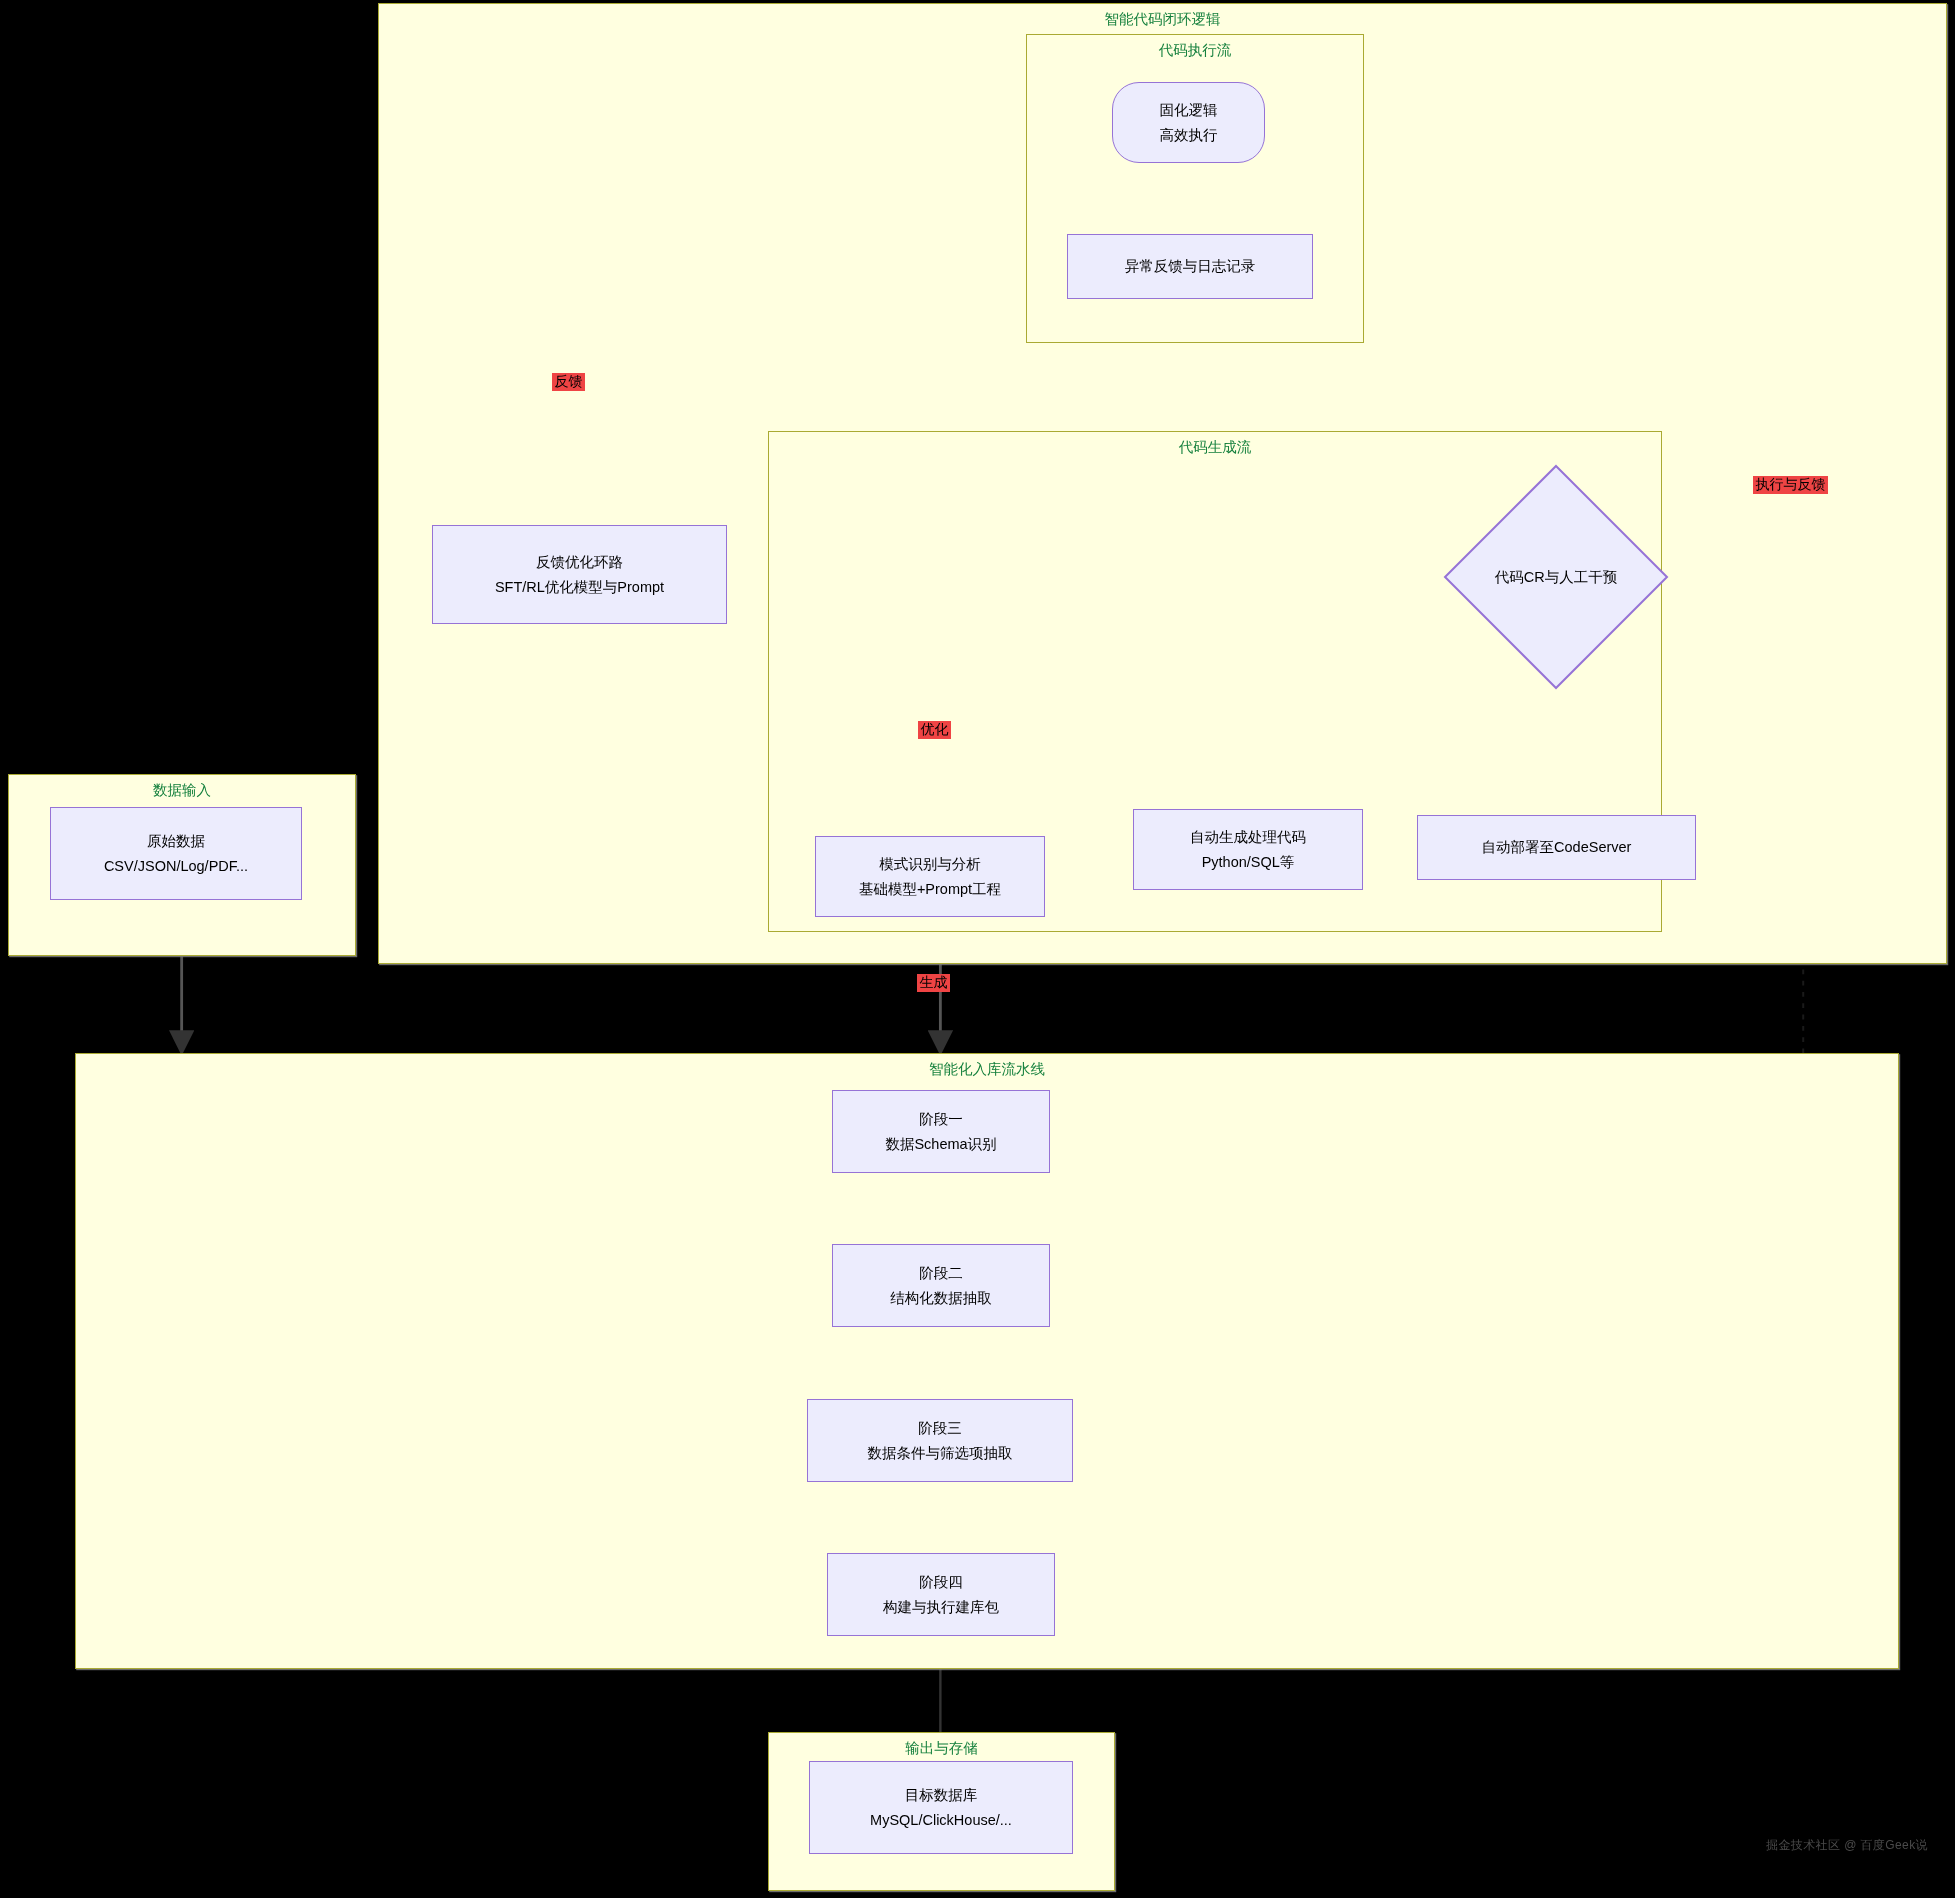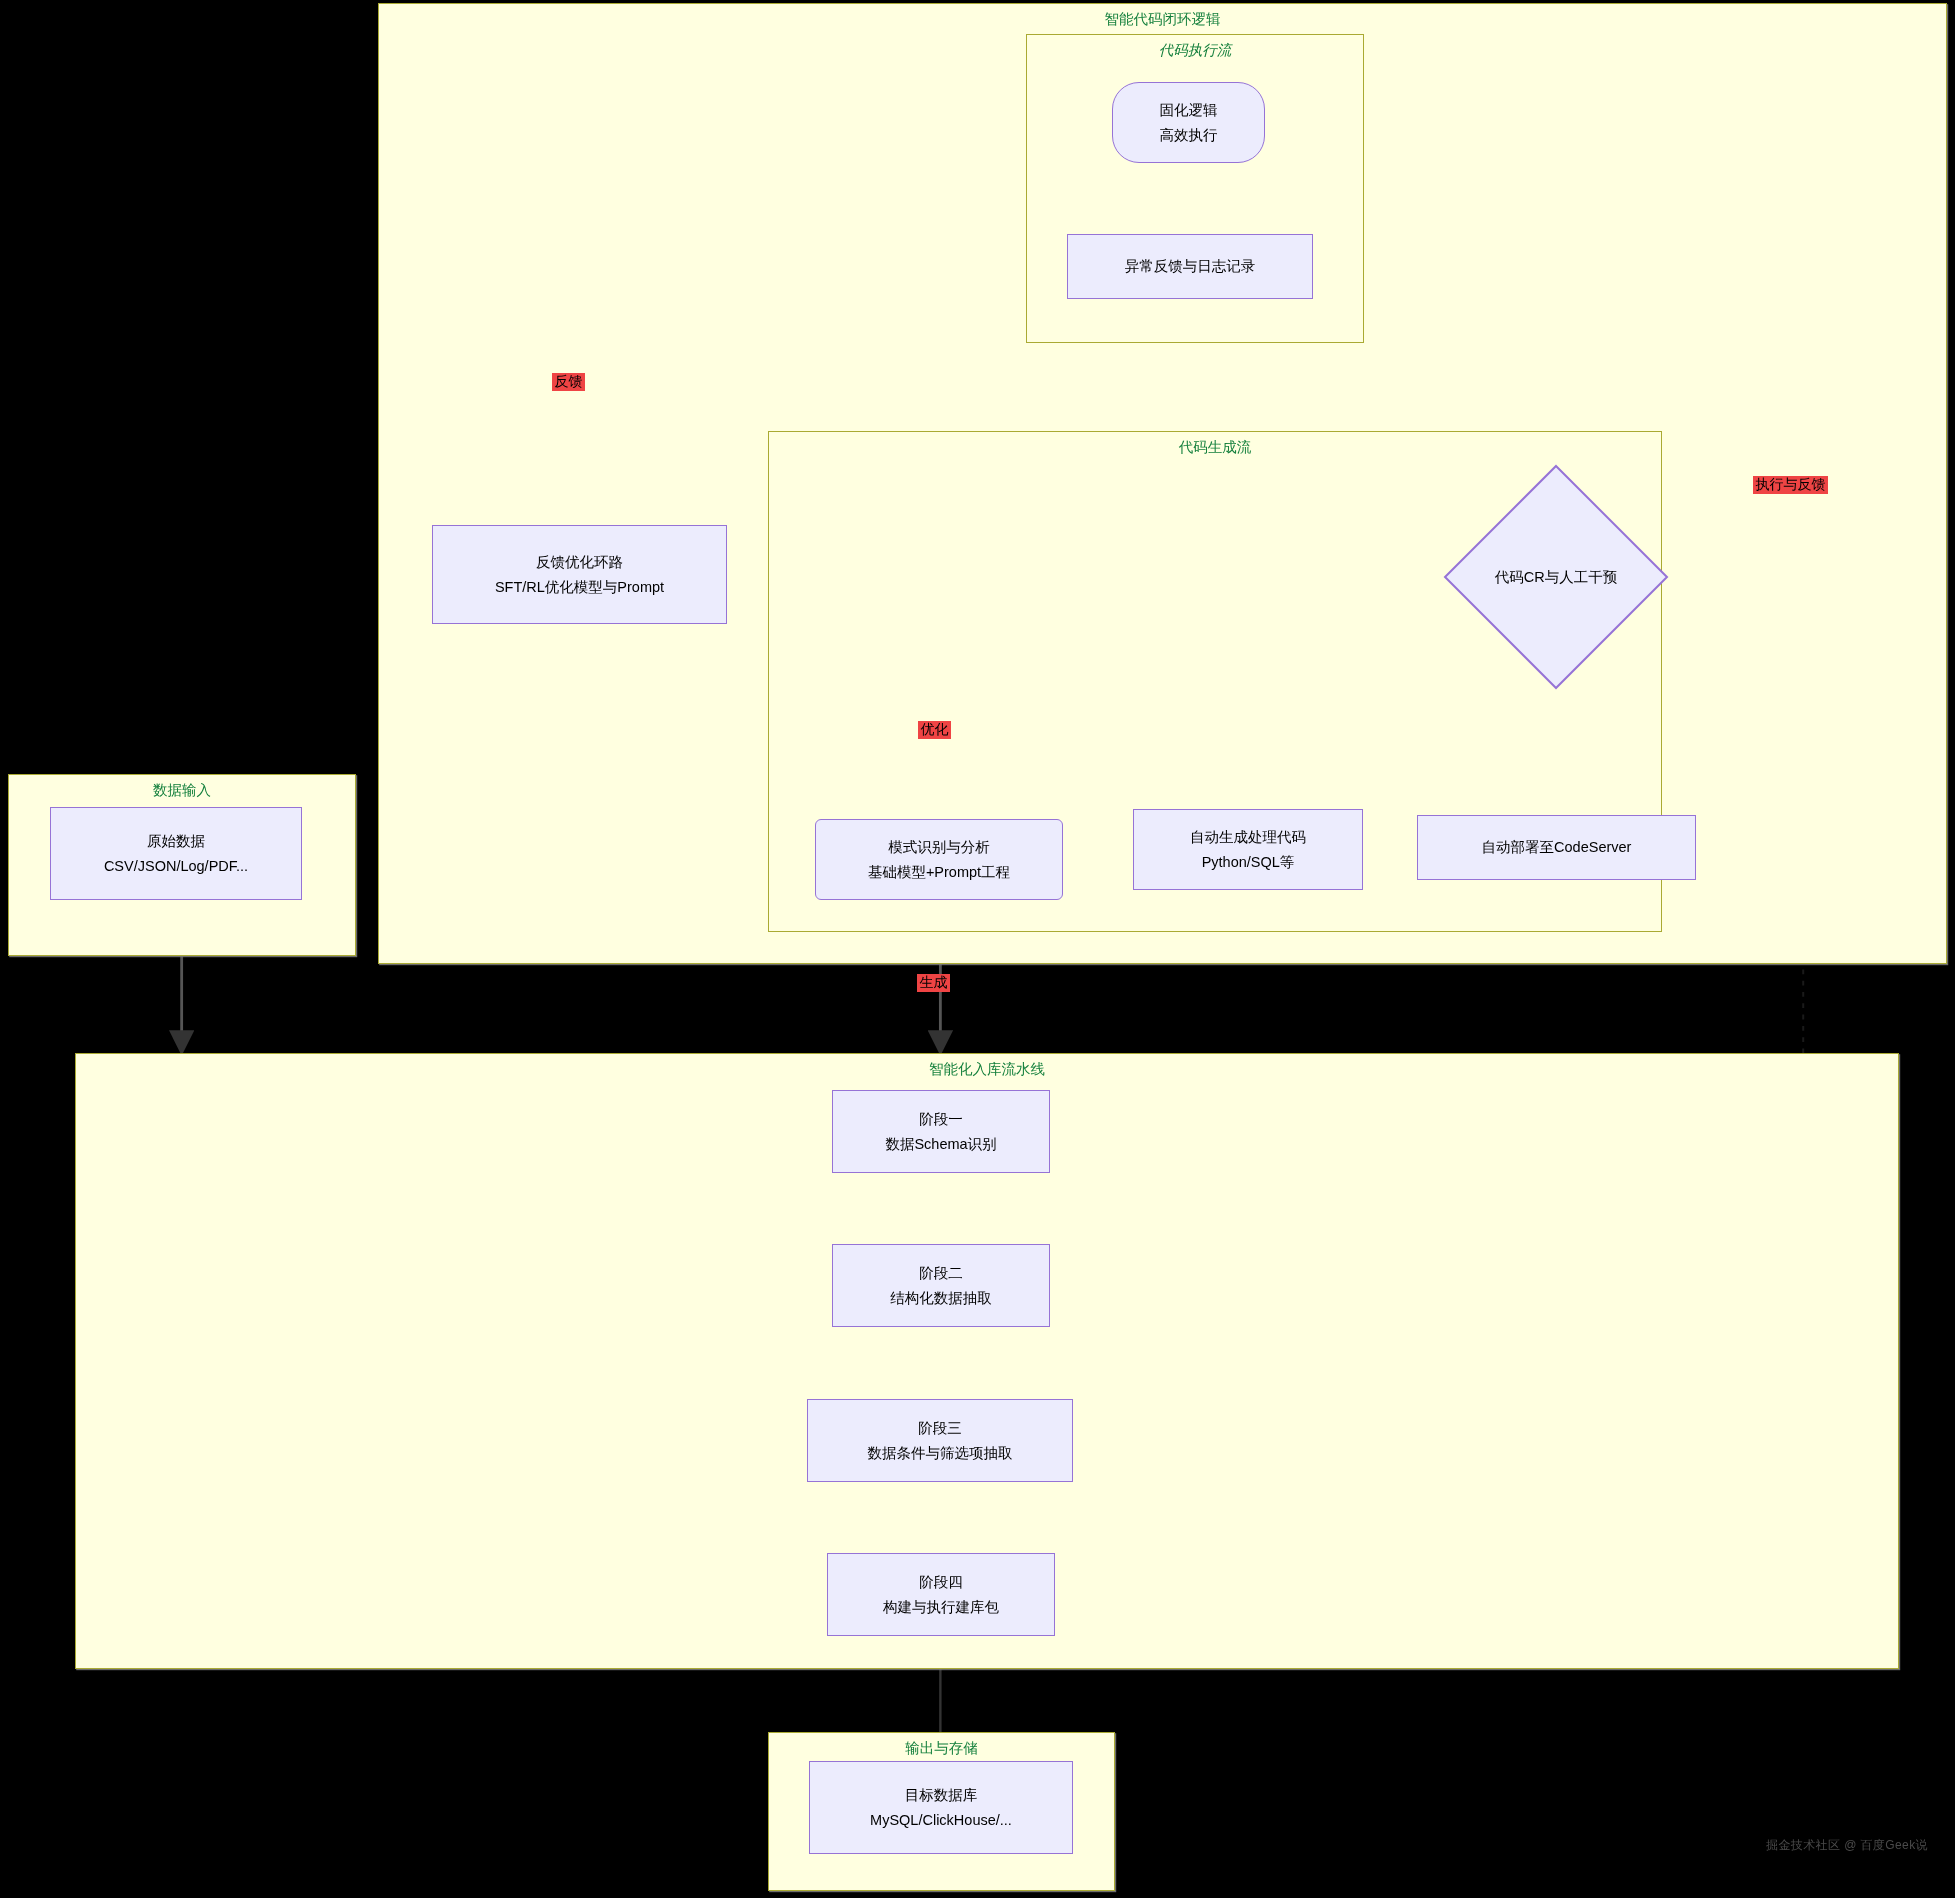--- a/index.html
+++ b/index.html
@@ -123,21 +123,21 @@
 
     <path d="M 2330 3670 L 2330 3810" fill="none" stroke="#333333" stroke-width="6" marker-end="url(#arrow)"></path>
 
     <path d="M 2330 4055 L 2330 4405" fill="none" stroke="#333333" stroke-width="6" marker-end="url(#arrow)"></path>
   </svg>
 
   <div class="group" style="left:378px;top:3.2px;width:1569px;height:961px;">
     <div class="group-title">智能代码闭环逻辑</div>
   </div>
 
-  <div class="group sub" style="left:1026px;top:34px;width:338px;height:309px;font-style:italic;">
+  <div class="group sub" style="left:1026px;top:34px;width:338px;height:309px;">
     <div class="group-title">代码执行流</div>
   </div>
 
   <div class="node" style="left:1112px;top:82px;width:153px;height:81px;border-radius:27px;">
     <span class="l1">固化逻辑</span>
     <span class="l2">高效执行</span>
   </div>
 
   <div class="node" style="left:1067px;top:234px;width:246px;height:65px;">
     <span class="l1">异常反馈与日志记录</span>
@@ -152,21 +152,21 @@
     <span class="l2">SFT/RL优化模型与Prompt</span>
   </div>
 
   <div class="diamond-wrap" style="left:1443px;top:464px;width:226px;height:226px;">
     <svg width="226" height="226" viewBox="0 0 560 560">
       <polygon points="280,5 555,280 280,555 5,280" fill="#ececfd" stroke="#9673d6" stroke-width="5"></polygon>
     </svg>
     <div class="diamond-label">代码CR与人工干预</div>
   </div>
 
-  <div class="node" style="left:815px;top:819px;width:248px;height:81px;border-radius:6px;">
+  <div class="node" style="left:815px;top:836px;width:230px;height:81px;">
     <span class="l1">模式识别与分析</span>
     <span class="l2">基础模型+Prompt工程</span>
   </div>
 
   <div class="node" style="left:1133px;top:809px;width:230px;height:81px;">
     <span class="l1">自动生成处理代码</span>
     <span class="l2">Python/SQL等</span>
   </div>
 
   <div class="node" style="left:1417px;top:815px;width:279px;height:65px;">

